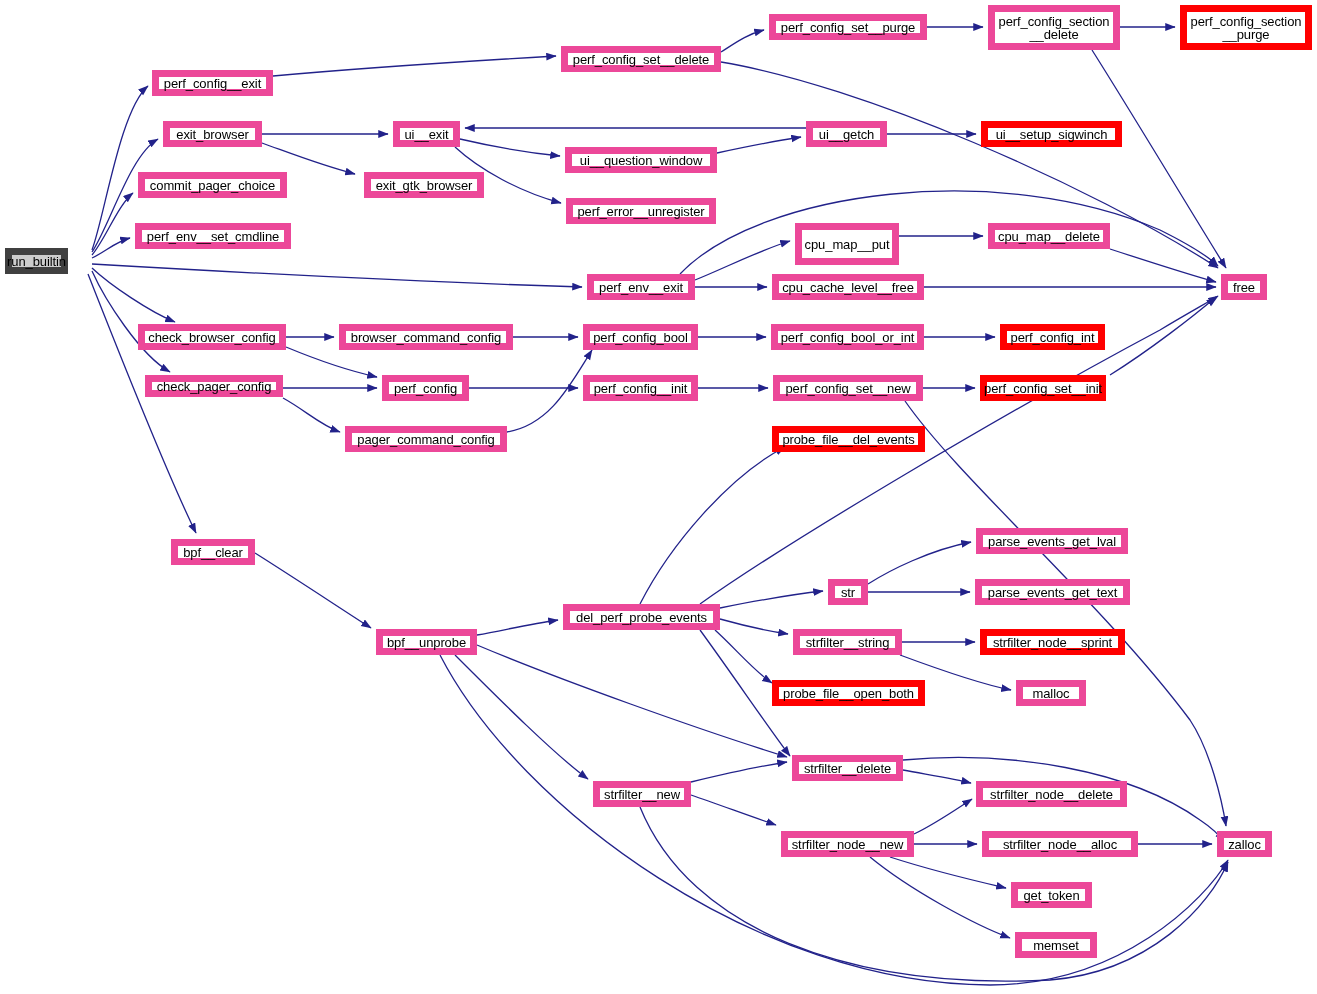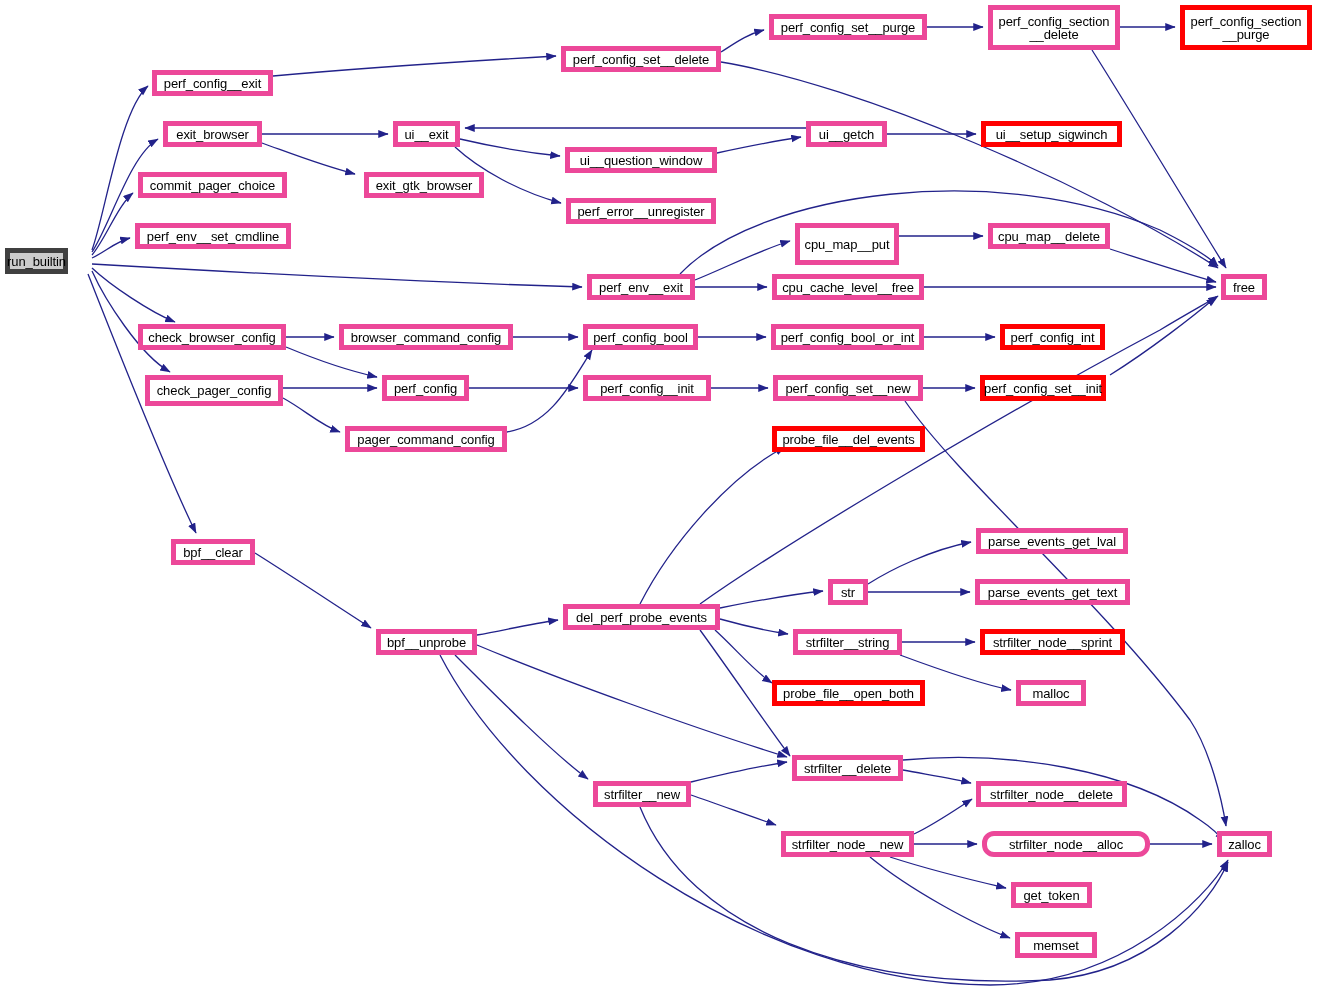--- a/index.html
+++ b/index.html
@@ -19,21 +19,21 @@
     position: absolute;
     left: 0;
     top: 0;
     width: 1317px;
     height: 994px;
     pointer-events: none;
   }
   .node {
     position: absolute;
     box-sizing: border-box;
-    border: 5px solid #ec4899;
+    border: 7px solid #ec4899;
     background: #ffffff;
     color: #000000;
     font-size: 13px;
     line-height: 13px;
     display: flex;
     align-items: center;
     justify-content: center;
     text-align: center;
     white-space: pre-line;
     letter-spacing: -0.1px;
@@ -125,21 +125,21 @@
         <path d="M640,807 C690,930 850,990 1050,980 C1150,972 1210,905 1228,862" marker-end="url(#arrow)"></path>
       </g>
   </svg>
   <div id="node-layer">
       <div class="node current" style="left: 5px; top: 248px; width: 63px; height: 26px;">run_builtin</div>
       <div class="node" style="left: 152px; top: 70px; width: 121px; height: 26px;">perf_config__exit</div>
       <div class="node" style="left: 163px; top: 121px; width: 99px; height: 26px;">exit_browser</div>
       <div class="node" style="left: 138px; top: 172px; width: 149px; height: 26px;">commit_pager_choice</div>
       <div class="node" style="left: 135px; top: 223px; width: 156px; height: 26px;">perf_env__set_cmdline</div>
       <div class="node" style="left: 138px; top: 324px; width: 148px; height: 26px;">check_browser_config</div>
-      <div class="node" style="left: 145px; top: 375px; width: 138px; height: 31px;">check_pager_config</div>
+      <div class="node" style="left: 145px; top: 375px; width: 138px; height: 22px;">check_pager_config</div>
       <div class="node" style="left: 171px; top: 539px; width: 84px; height: 26px;">bpf__clear</div>
       <div class="node" style="left: 561px; top: 46px; width: 160px; height: 26px;">perf_config_set__delete</div>
       <div class="node" style="left: 769px; top: 14px; width: 158px; height: 26px;">perf_config_set__purge</div>
       <div class="node" style="left: 988px; top: 5px; width: 132px; height: 45px;">perf_config_section
 __delete</div>
       <div class="node red" style="left: 1180px; top: 5px; width: 132px; height: 45px;">perf_config_section
 __purge</div>
       <div class="node" style="left: 393px; top: 121px; width: 67px; height: 26px;">ui__exit</div>
       <div class="node" style="left: 364px; top: 172px; width: 120px; height: 26px;">exit_gtk_browser</div>
       <div class="node" style="left: 565px; top: 147px; width: 152px; height: 26px;">ui__question_window</div>
@@ -149,36 +149,36 @@
       <div class="node" style="left: 795px; top: 223px; width: 104px; height: 42px;">cpu_map__put</div>
       <div class="node" style="left: 988px; top: 223px; width: 122px; height: 26px;">cpu_map__delete</div>
       <div class="node" style="left: 587px; top: 274px; width: 108px; height: 26px;">perf_env__exit</div>
       <div class="node" style="left: 772px; top: 274px; width: 152px; height: 26px;">cpu_cache_level__free</div>
       <div class="node" style="left: 1221px; top: 274px; width: 46px; height: 26px;">free</div>
       <div class="node" style="left: 339px; top: 324px; width: 174px; height: 26px;">browser_command_config</div>
       <div class="node" style="left: 583px; top: 324px; width: 115px; height: 26px;">perf_config_bool</div>
       <div class="node" style="left: 771px; top: 324px; width: 153px; height: 26px;">perf_config_bool_or_int</div>
       <div class="node red" style="left: 1000px; top: 324px; width: 105px; height: 26px;">perf_config_int</div>
       <div class="node" style="left: 382px; top: 375px; width: 87px; height: 26px;">perf_config</div>
-      <div class="node" style="left: 583px; top: 375px; width: 128px; height: 26px;">perf_config__init</div>
+      <div class="node" style="left: 583px; top: 375px; width: 115px; height: 26px;">perf_config__init</div>
       <div class="node" style="left: 773px; top: 375px; width: 150px; height: 26px;">perf_config_set__new</div>
       <div class="node red" style="left: 980px; top: 375px; width: 126px; height: 26px;">perf_config_set__init</div>
       <div class="node" style="left: 345px; top: 426px; width: 162px; height: 26px;">pager_command_config</div>
       <div class="node red" style="left: 772px; top: 426px; width: 153px; height: 26px;">probe_file__del_events</div>
       <div class="node" style="left: 976px; top: 528px; width: 152px; height: 26px;">parse_events_get_lval</div>
       <div class="node" style="left: 975px; top: 579px; width: 155px; height: 26px;">parse_events_get_text</div>
       <div class="node" style="left: 563px; top: 604px; width: 157px; height: 26px;">del_perf_probe_events</div>
       <div class="node" style="left: 828px; top: 579px; width: 40px; height: 26px;">str</div>
       <div class="node" style="left: 793px; top: 629px; width: 109px; height: 26px;">strfilter__string</div>
       <div class="node red" style="left: 980px; top: 629px; width: 145px; height: 26px;">strfilter_node__sprint</div>
       <div class="node red" style="left: 772px; top: 680px; width: 153px; height: 26px;">probe_file__open_both</div>
       <div class="node" style="left: 1016px; top: 680px; width: 70px; height: 26px;">malloc</div>
       <div class="node" style="left: 376px; top: 629px; width: 101px; height: 26px;">bpf__unprobe</div>
       <div class="node" style="left: 593px; top: 781px; width: 98px; height: 26px;">strfilter__new</div>
       <div class="node" style="left: 792px; top: 755px; width: 111px; height: 26px;">strfilter__delete</div>
       <div class="node" style="left: 976px; top: 781px; width: 151px; height: 26px;">strfilter_node__delete</div>
       <div class="node" style="left: 781px; top: 831px; width: 133px; height: 26px;">strfilter_node__new</div>
-      <div class="node" style="left: 982px; top: 831px; width: 168px; height: 26px; border-radius: 12px;">strfilter_node__alloc</div>
+      <div class="node" style="left: 982px; top: 831px; width: 156px; height: 26px;">strfilter_node__alloc</div>
       <div class="node" style="left: 1011px; top: 882px; width: 81px; height: 26px;">get_token</div>
       <div class="node" style="left: 1015px; top: 932px; width: 82px; height: 26px;">memset</div>
       <div class="node" style="left: 1217px; top: 831px; width: 55px; height: 26px;">zalloc</div>
     </div>
 </div>
 
 </body></html>

